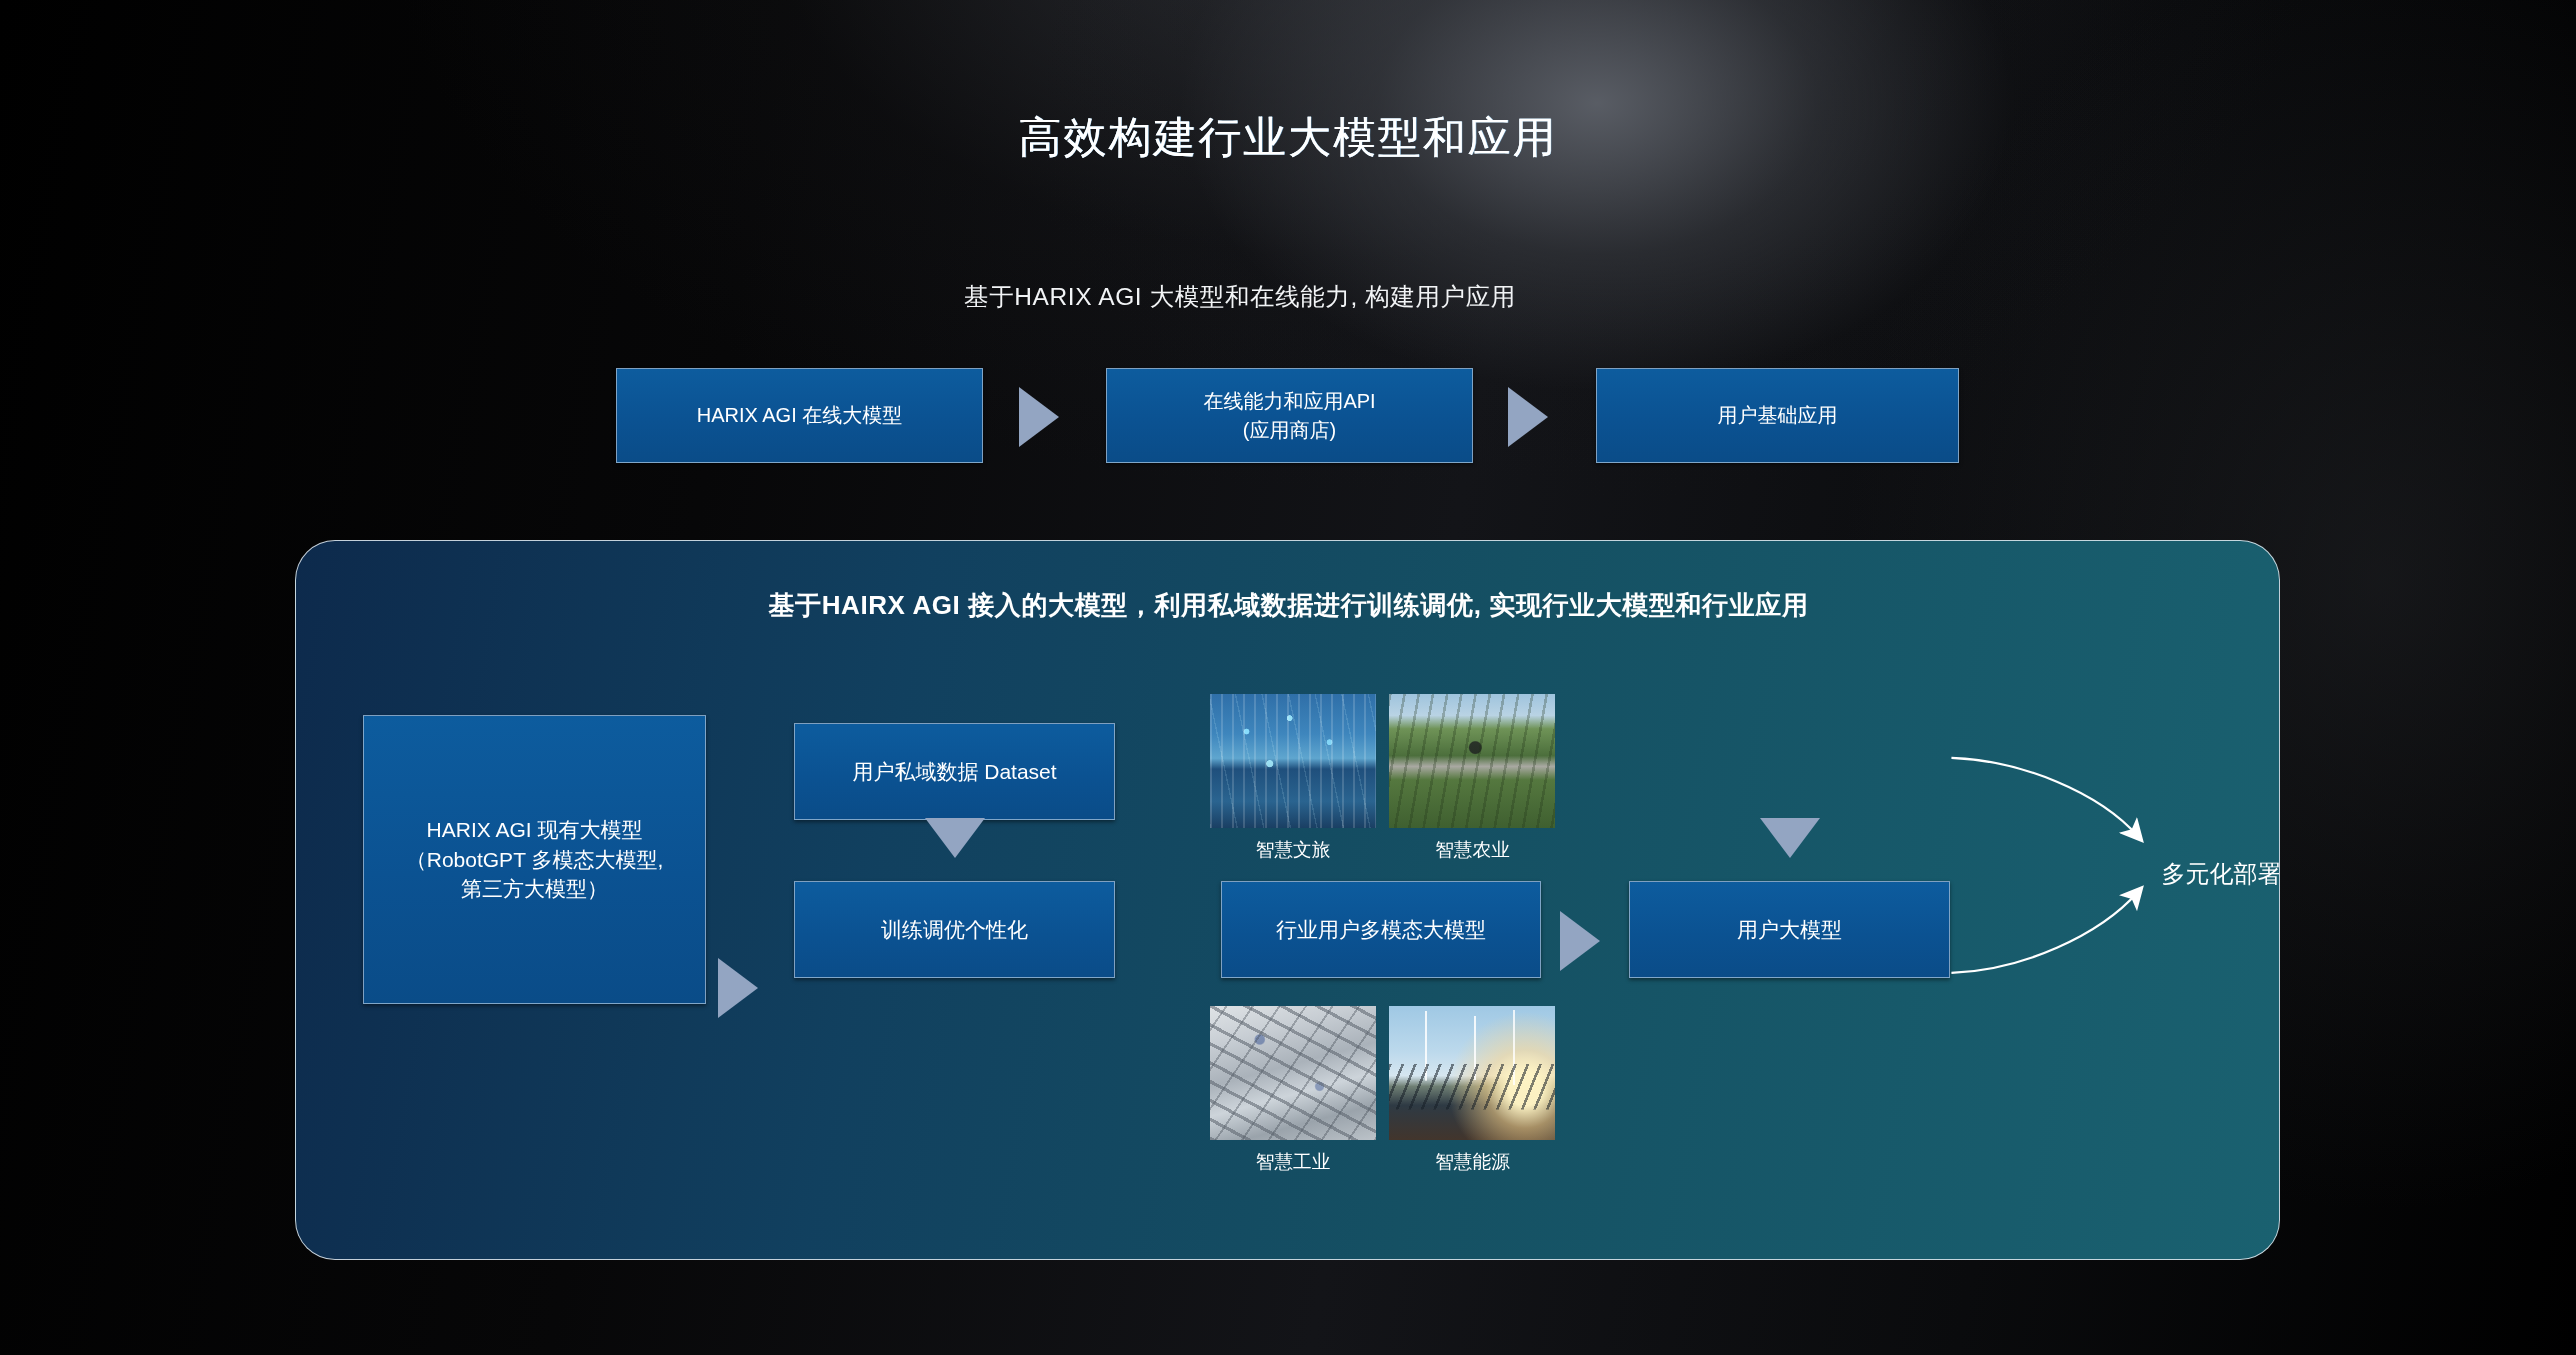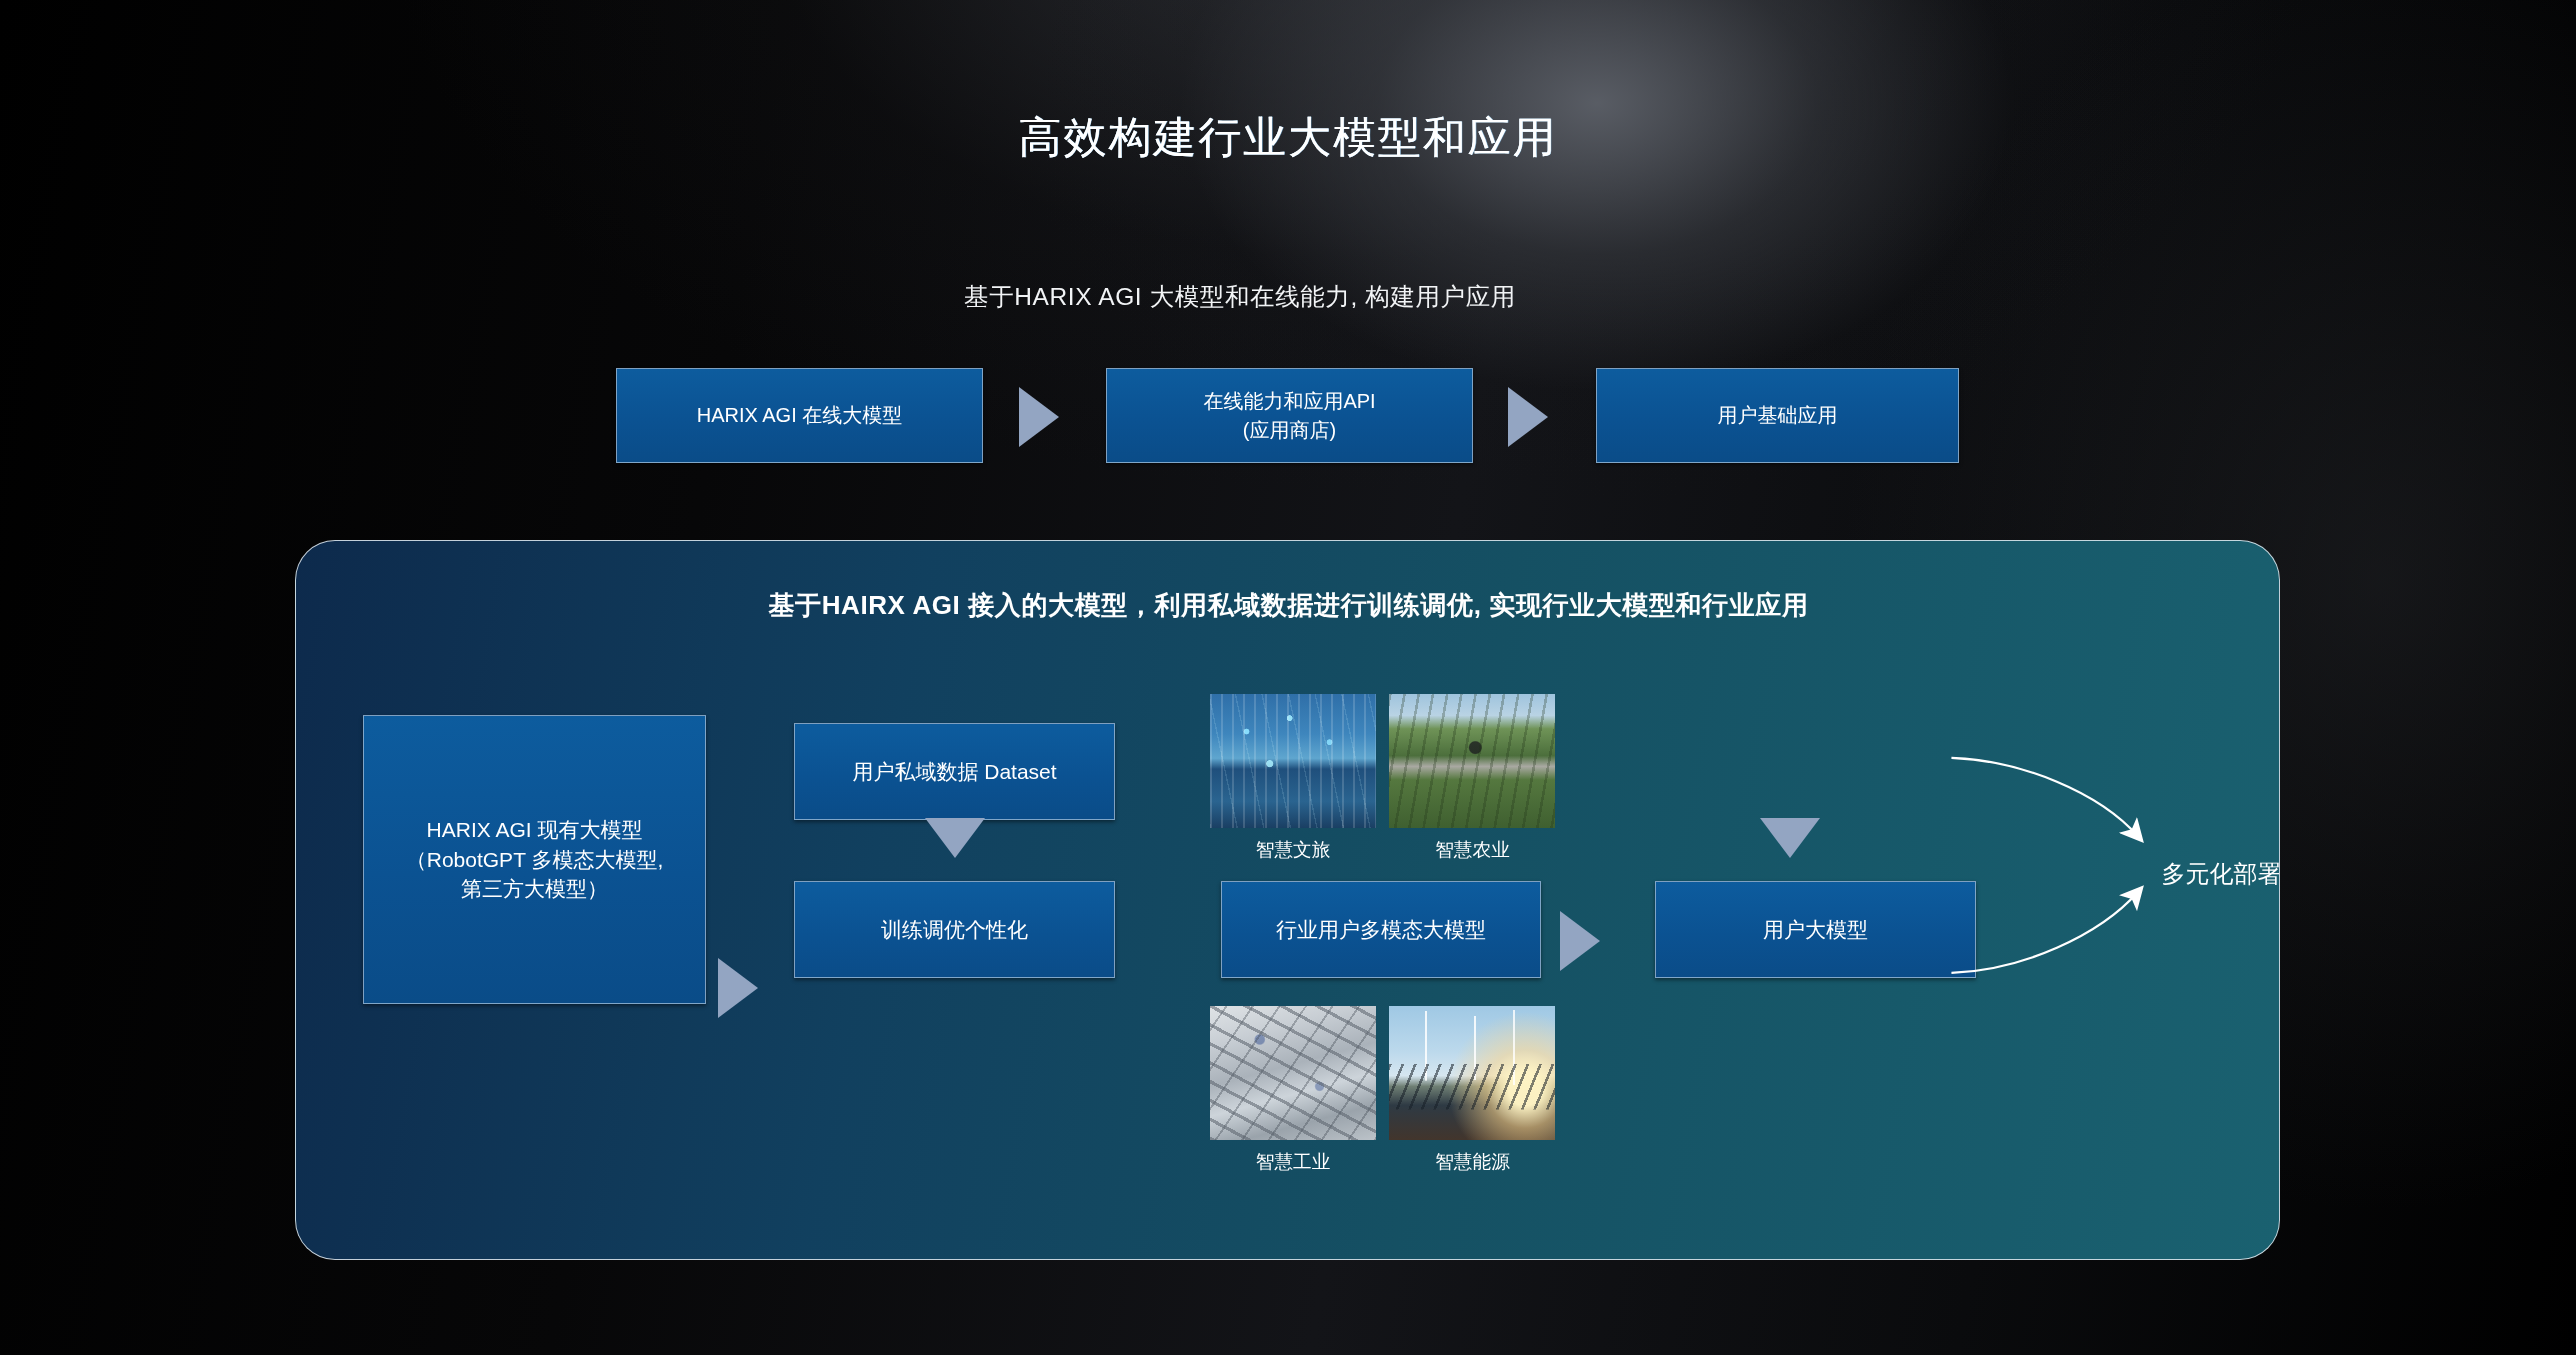--- a/index.html
+++ b/index.html
@@ -104,21 +104,21 @@
   #arrow-p-1{left:422px;top:417px;}
   #box-dataset{left:498px;top:166px;width:321px;height:97px;font-size:21px;margin-top:16px;}
   #arrow-p-down-1{left:629px;top:277px;}
   #box-train{left:498px;top:340px;width:321px;height:97px;font-size:21px;}
 
   #box-industry-model{left:925px;top:340px;width:320px;height:97px;font-size:21px;}
   #arrow-p-2{left:1264px;top:370px;}
 
   #box-industry-app{left:1333px;top:166px;width:321px;height:97px;font-size:21px;}
   #arrow-p-down-2{left:1464px;top:277px;}
-  #box-user-model{left:1333px;top:340px;width:321px;height:97px;font-size:21px;margin-left:26px;}
+  #box-user-model{left:1333px;top:340px;width:321px;height:97px;font-size:21px;}
 
   
   .thumb-group{position:absolute;}
   .thumb{
     position:absolute;
     border:0;
     overflow:hidden;
   }
   .thumb-caption{
     position:absolute;

